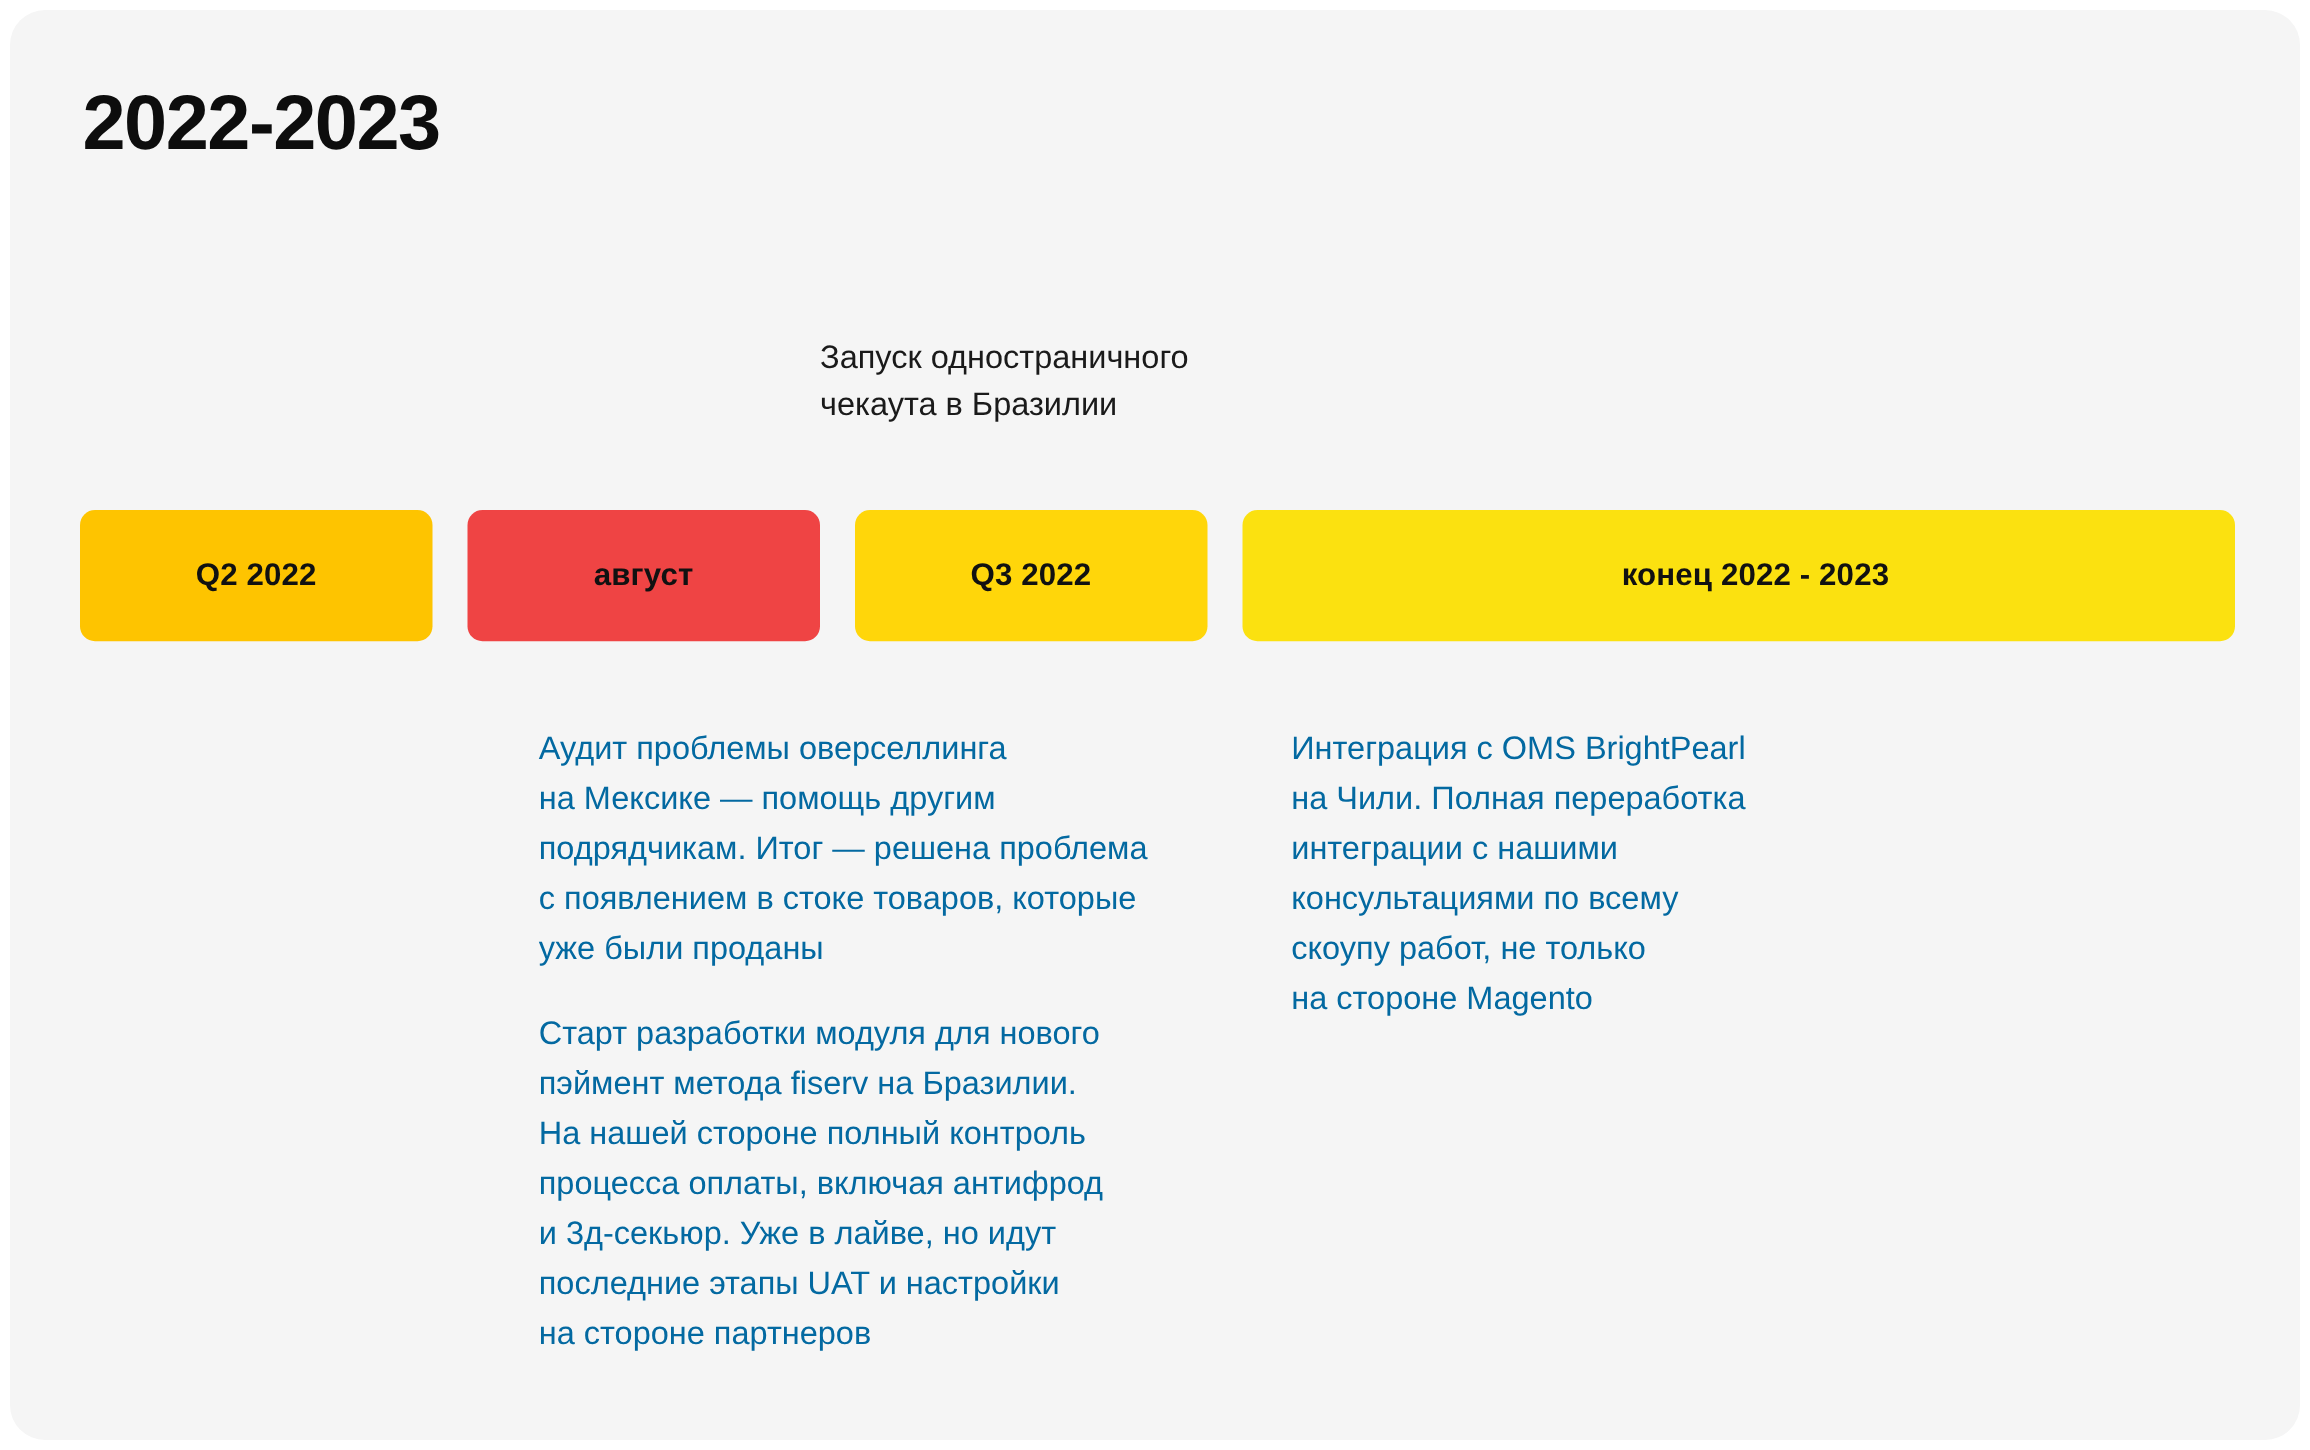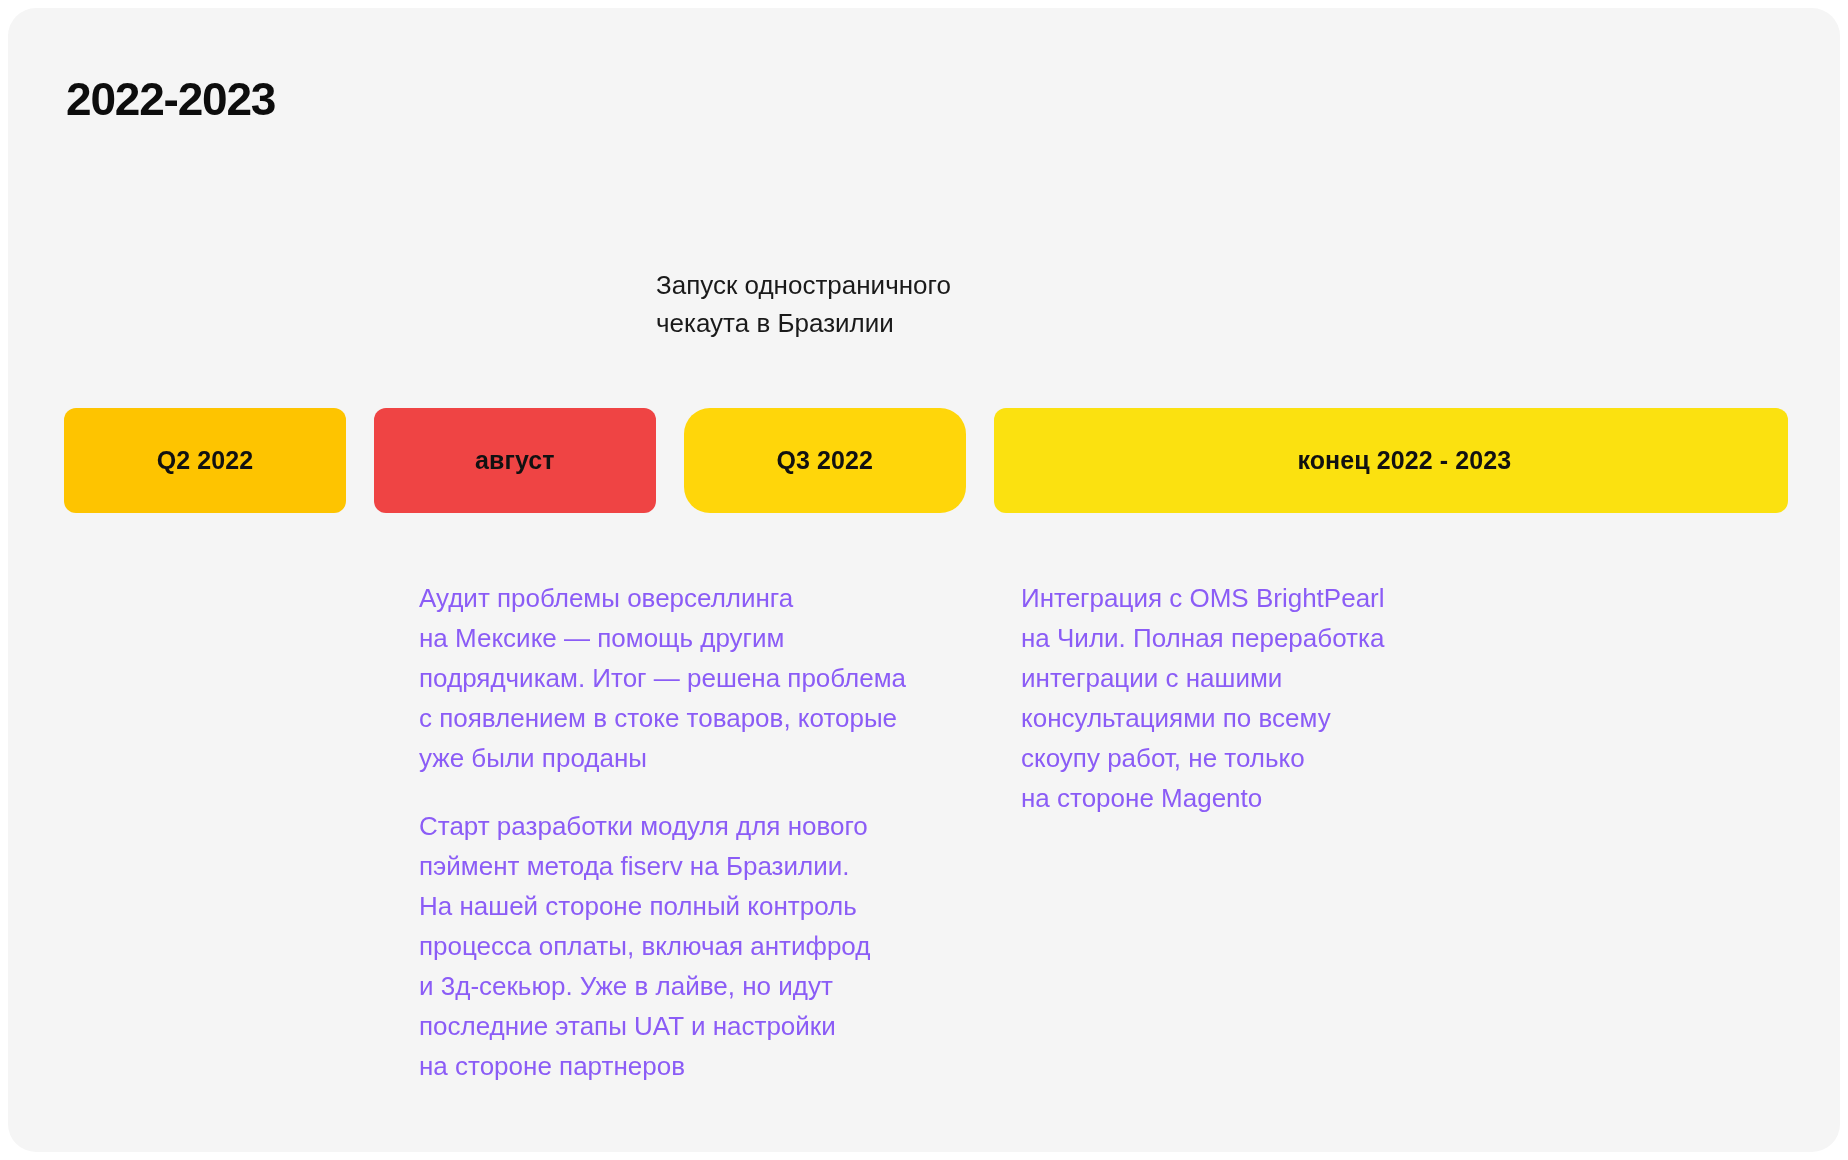--- a/index.html
+++ b/index.html
@@ -24,21 +24,21 @@
     background: #f5f5f5;
     border-radius: 28px;
     box-sizing: border-box;
     overflow: hidden;
   }
 
   .page-title {
     position: absolute;
     left: 58px;
     top: 54px;
-    font-size: 46px;
+    font-size: 62px;
     line-height: 74px;
     font-weight: 700;
     letter-spacing: -1.2px;
     color: #0d0d0d;
     white-space: nowrap;
   }
 
   
   .top-labels {
     position: absolute;
@@ -78,44 +78,44 @@
   }
   .pill-label {
     font-size: 25px;
     font-weight: 700;
     color: #111111;
     letter-spacing: 0.1px;
     white-space: nowrap;
   }
   .pill.p1 { width: 291px; background: #fec400; }
   .pill.p2 { width: 291px; background: #ffd60a; }
-  .pill.p3 { width: 291px; background: #ffd60a; border-radius: 26px; }
+  .pill.p3 { width: 291px; background: #ffd60a; }
   .pill.p4 { width: 819px; background: #fbe110; padding-left: 27px; }
 
   
   .columns {
     position: absolute;
     left: 56px;
     top: 570px;
     width: 1724px;
     height: 510px;
   }
   .col {
     position: absolute;
     top: 0;
   }
   .col.c-mid   { left: 355px; width: 600px; }
   .col.c-right { left: 957px; width: 470px; }
 
   .para {
     font-size: 26px;
     line-height: 40px;
-    color: #8b5cf6;
+    color: #0369a1;
     font-weight: 400;
-    margin: 0 0 28px 0;
+    margin: 0 0 28px 12px;
     white-space: pre-line;
   }
   .para:last-child { margin-bottom: 0; }
 </style>
 </head>
 <body>
 
 <div class="card">
 
   <div class="page-title">2022-2023</div>

